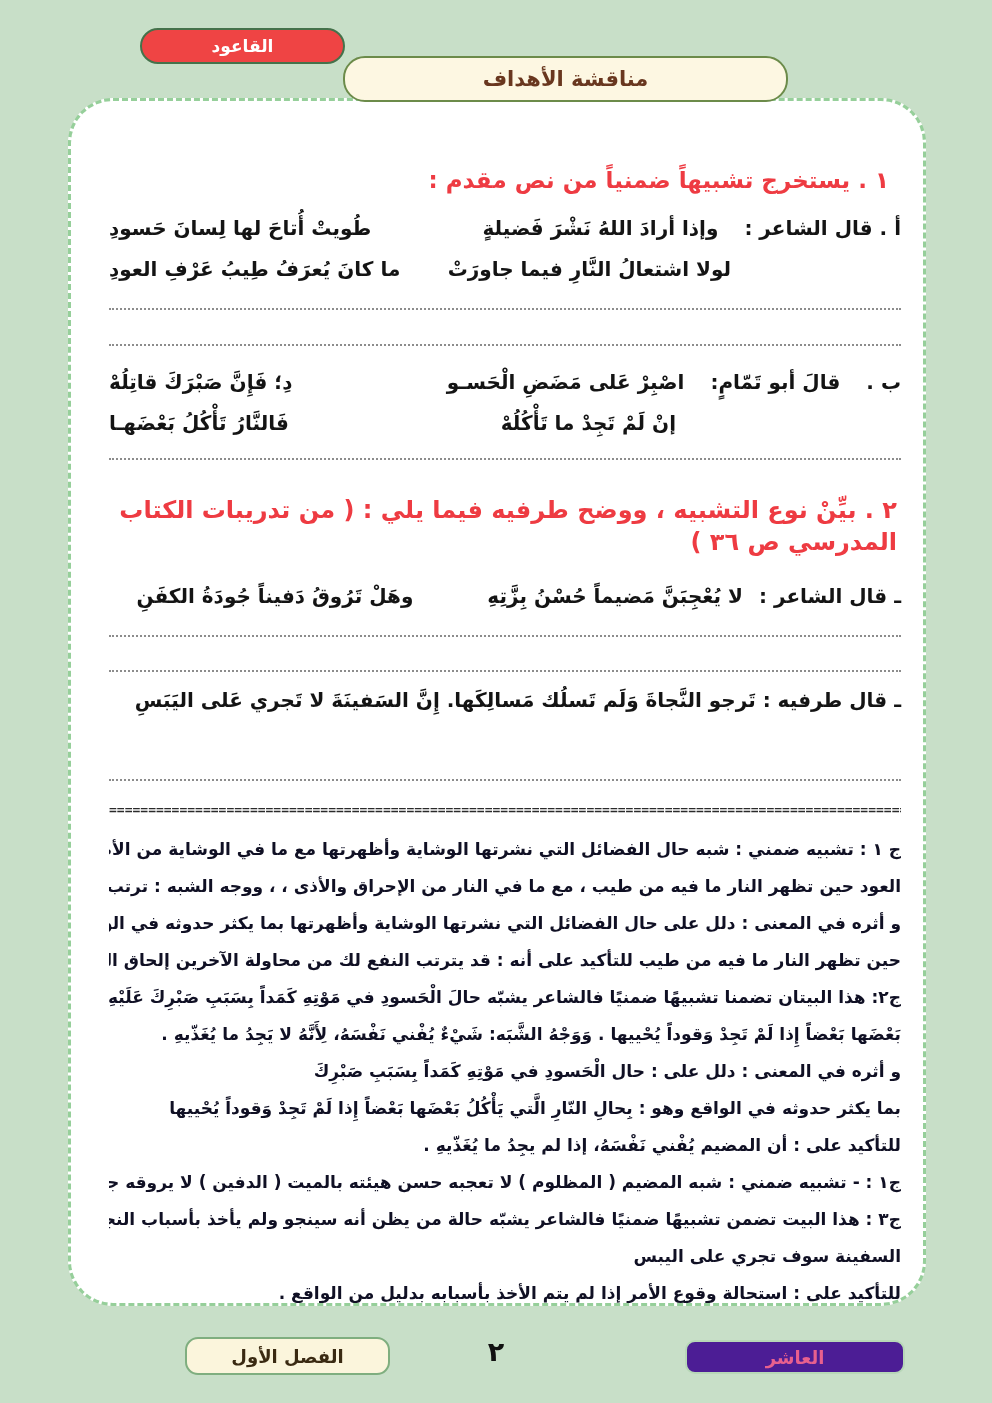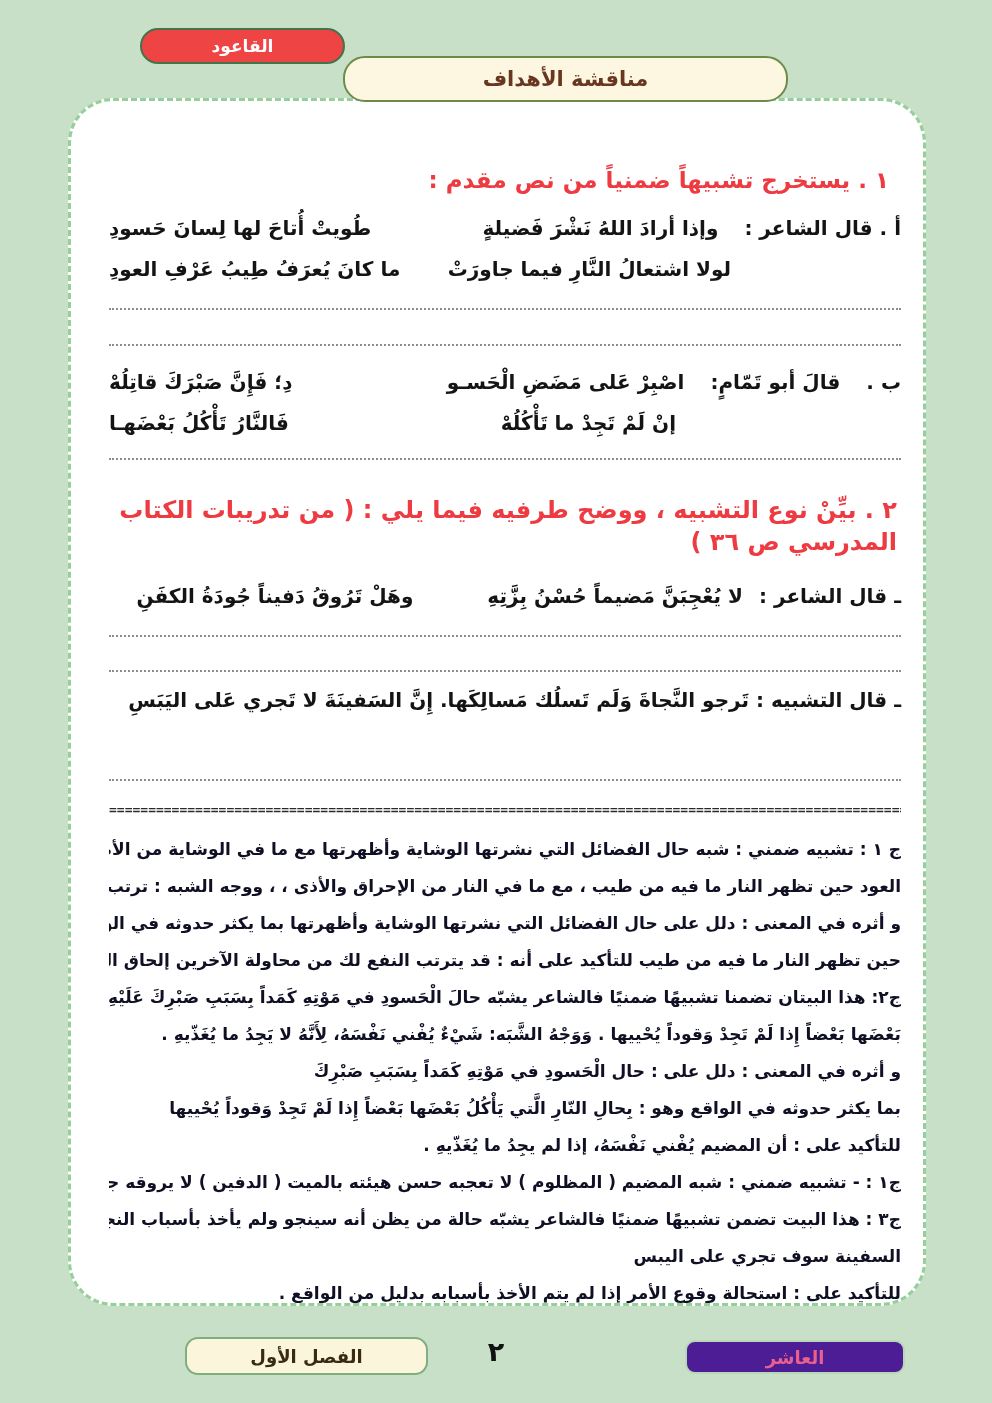--- a/index.html
+++ b/index.html
@@ -54,21 +54,21 @@
   .q2v2 { margin-top:12px; }
   .separator {
     margin-top:20px; direction:ltr; font-family:"DejaVu Sans Mono", monospace;
     font-size:13px; line-height:18px; font-weight:bold; color:#2a2a2a;
     white-space:nowrap; overflow:hidden;
   }
   .answers { margin-top:12px; color:#101024; font-weight:bold; font-size:17px; }
   .ans { line-height:37px; white-space:nowrap; overflow:hidden; }
   
   .footer-term {
-    position:absolute; left:185px; top:1337px; width:243px; height:38px;
+    position:absolute; left:185px; top:1337px; width:205px; height:38px;
     background:#fbf5dc; border:2px solid #7fae7f; border-radius:13px;
     display:flex; align-items:center; justify-content:center;
     font-weight:bold; font-size:18px; color:#3a2a12;
   }
   .footer-page {
     position:absolute; left:468px; top:1336px; width:56px; text-align:center;
     font-size:27px; font-weight:bold; color:#111111;
   }
   .footer-grade {
     position:absolute; left:685px; top:1340px; width:220px; height:34px;
@@ -129,21 +129,21 @@
     <div class="verse-line q2v1">
       <span>ـ قال الشاعر :</span>
       <span>لا يُعْجِبَنَّ مَضيماً حُسْنُ بِزَّتِهِ</span>
       <span class="hemi-gap"></span>
       <span>وهَلْ تَرُوقُ دَفيناً جُودَةُ الكفَنِ</span>
     </div>
 
     <div class="dots d4"></div>
     <div class="dots d5"></div>
 
-    <div class="verse-line q2v2">ـ  قال التشبيه :  تَرجو النَّجاةَ وَلَم تَسلُك مَسالِكَها. إِنَّ السَفينَةَ لا تَجري عَلى اليَبَسِ</div>
+    <div class="verse-line q2v2">ـ  قال طرفيه :  تَرجو النَّجاةَ وَلَم تَسلُك مَسالِكَها. إِنَّ السَفينَةَ لا تَجري عَلى اليَبَسِ</div>
 
     <div class="dots d6"></div>
 
     <div class="separator">==============================================================================================================</div>
 
     <div class="answers">
       <div class="ans">ج ١ : تشبيه ضمني :  شبه حال الفضائل التي نشرتها الوشاية وأظهرتها مع ما في الوشاية من الأضرار والمساوي  بحال  رائحة</div>
       <div class="ans">العود حين تظهر النار ما فيه من طيب ، مع ما في النار من الإحراق والأذى ،   ، ووجه الشبه :  ترتب النفع علي محاولة الضرر .</div>
       <div class="ans">و  أثره في المعنى :   دلل  على  حال الفضائل التي نشرتها الوشاية وأظهرتها  بما يكثر حدوثه في الواقع :  وهو حال  رائحة العود</div>
       <div class="ans">حين تظهر النار ما فيه من طيب للتأكيد على  أنه :  قد يترتب  النفع  لك من  محاولة الآخرين إلحاق الضرر بك</div>

